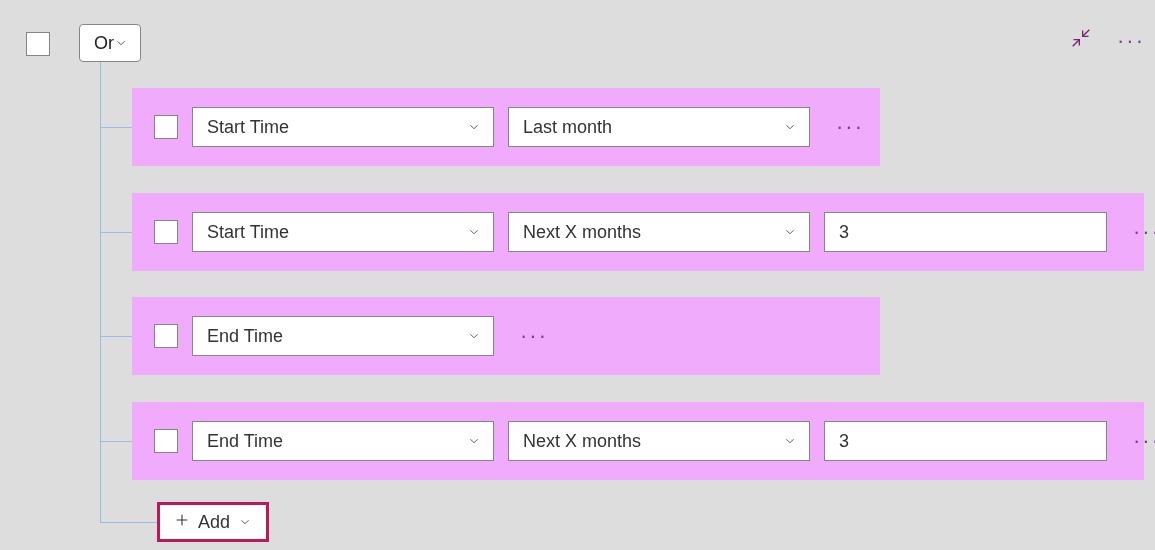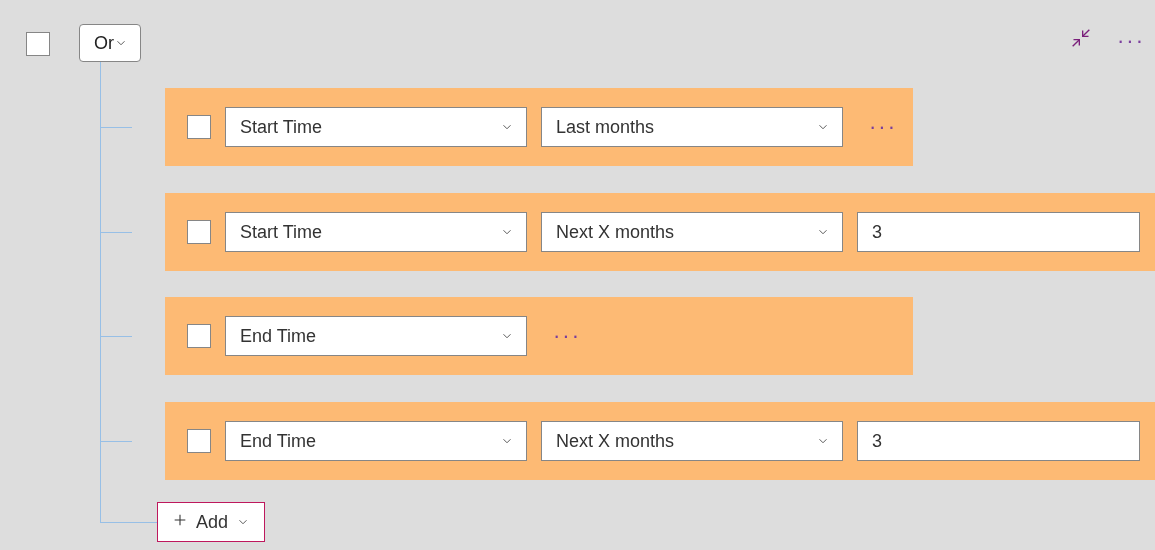--- a/index.html
+++ b/index.html
@@ -69,27 +69,26 @@
       width: 1px;
       background: #97bfe6;
     }
     .tree-line-h {
       position: absolute;
       height: 1px;
       background: #97bfe6;
     }
     .row-card {
       position: absolute;
-      background: #fdba74;
+      background: #f0abfc;
       height: 78px;
       display: flex;
       align-items: center;
       padding-left: 22px;
       gap: 14px;
-      margin-left: 33px;
     }
     .row-checkbox {
       width: 24px;
       height: 24px;
       border: 1px solid #868686;
       background: #fff;
       cursor: pointer;
       flex: 0 0 auto;
     }
     .dd {
@@ -127,21 +126,21 @@
       letter-spacing: 2px;
       margin-left: 12px;
       cursor: pointer;
       flex: 0 0 auto;
     }
     .add-btn {
       position: absolute;
       left: 157px;
       top: 502px;
       height: 40px;
-      border: 1px solid #be185d;
+      border: 3px solid #be185d;
       background: #fff;
       display: flex;
       align-items: center;
       gap: 8px;
       padding: 0 14px;
       cursor: pointer;
     }
     .plus svg { width: 16px; height: 16px; }
     .caret-cursor::after {
       content: "";
@@ -193,21 +192,21 @@
     <div class="row-checkbox"></div>
     <div class="dd dd-field">
       <span>Start Time</span>
       <span class="chevron chevron-dark">
         <svg viewBox="0 0 24 24" fill="none">
             <path d="M6 9l6 6 6-6" stroke-width="1.5"></path>
           </svg>
       </span>
     </div>
     <div class="dd dd-op">
-      <span>Last months</span>
+      <span>Last month</span>
       <span class="chevron chevron-dark">
         <svg viewBox="0 0 24 24" fill="none">
             <path d="M6 9l6 6 6-6" stroke-width="1.5"></path>
           </svg>
       </span>
     </div>
     <span class="row-more">···</span>
   </div>
 
   <div class="row-card" style="top:193px; left:132px; width:1012px;">

